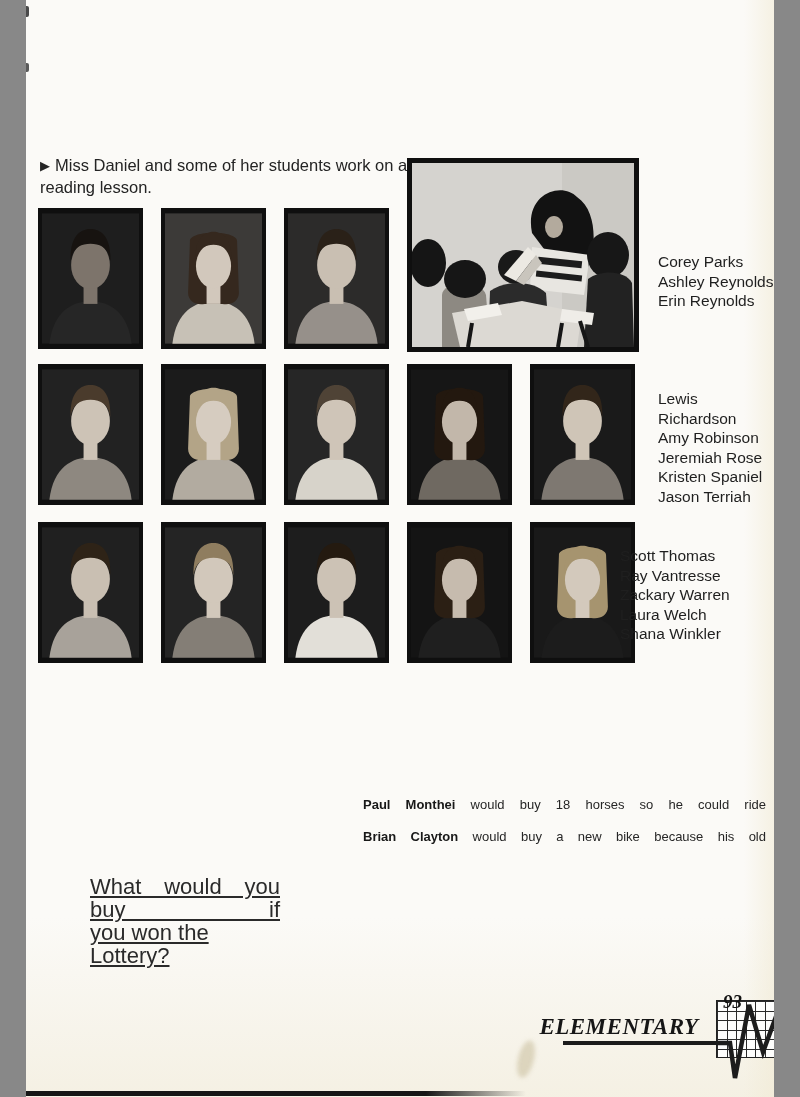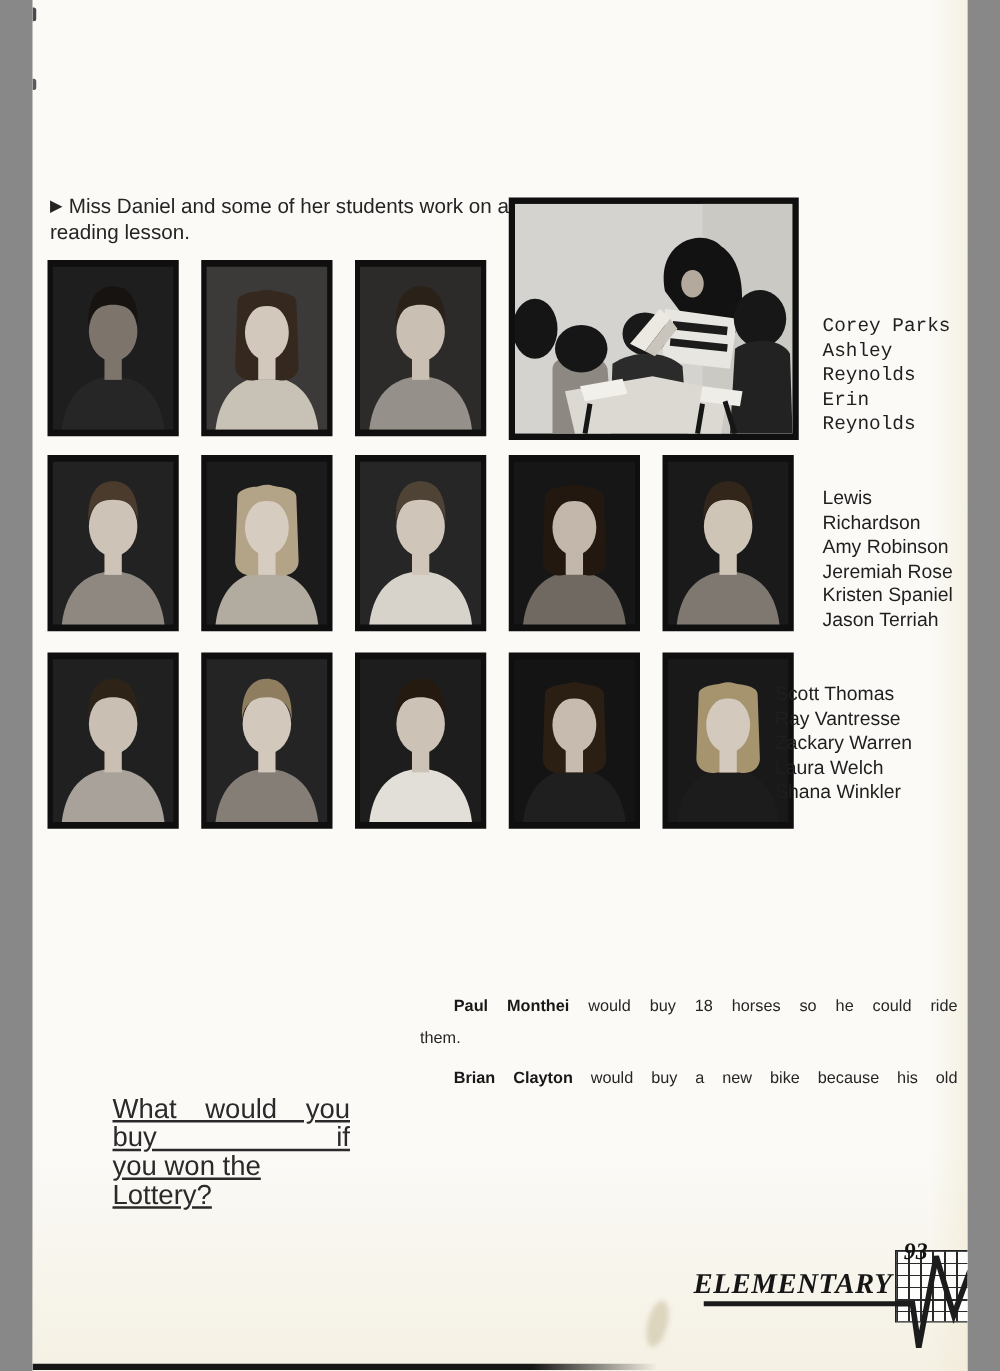--- a/index.html
+++ b/index.html
@@ -22,34 +22,34 @@
   
   figure{margin:0;}
   .photo{background:#0f0f0f;box-sizing:border-box;}
   .portrait{width:105px;height:141px;padding:4px;}
   .portrait svg{display:block;width:100%;height:100%;}
   .classroom{left:381px;top:158px;width:232px;height:194px;padding:5px;}
   .classroom svg{display:block;width:100%;height:100%;}
 
   
   .name-list{font-size:15.5px;line-height:19.5px;color:#1f1f1f;}
-  .names-1{left:632px;top:252px;font-family:Liberation Mono, monospace;}
+  .names-1{left:632px;top:252px;}
   .names-2{left:632px;top:389px;}
   .names-3{left:594px;top:546px;}
 
   
   .question{left:64px;top:875px;width:190px;font-size:22px;line-height:23px;color:#2a2a2a;text-decoration:underline;}
   .jline{text-align:justify;text-align-last:justify;}
   .answers{left:310px;top:792px;width:430px;font-size:13px;line-height:25px;color:#262626;}
   .answer{margin:0 0 7px 0;}
   .answer .l1{text-indent:27px;}
   .answer b{font-weight:bold;color:#181818;}
 
   
-  .elementary{left:498px;top:1014px;width:190px;text-align:right;
+  .elementary{left:498px;top:1014px;width:190px;text-align:center;
     font-family:"Liberation Serif","DejaVu Serif",serif;font-style:italic;font-weight:bold;
     font-size:23px;letter-spacing:.5px;color:#161616;}
   .rule{left:537px;top:1041px;width:167px;height:4px;background:#1b1b1b;}
   .gridbox{left:690px;top:1000px;width:78px;height:58px;box-sizing:border-box;border:1.3px solid #222;
     background:
       repeating-linear-gradient(to right,#2a2a2a 0 1px,transparent 1px 9.6px),
       repeating-linear-gradient(to bottom,#2a2a2a 0 1px,transparent 1px 9.6px),
       #fdfdfc;}
   .pagenum{left:697px;top:991px;font-family:"Liberation Serif","DejaVu Serif",serif;
     font-style:italic;font-weight:bold;font-size:19px;color:#111;}
@@ -210,21 +210,20 @@
   </div>
 
   <div class="abs question">
     <div class="jline">What would you buy if</div>
     <div>you won the Lottery?</div>
   </div>
 
   <div class="abs answers">
     <div class="answer">
       <div class="l1 jline"><b>Paul Monthei</b> <span>would buy 18 horses so he could ride</span></div>
-      <div>them.</div>
     </div>
     <div class="answer">
       <div class="l1 jline"><b>Brian Clayton</b> <span>would buy a new bike because his old</span></div>
     </div>
   </div>
 
   <div class="abs elementary">ELEMENTARY</div>
   <div class="abs rule"></div>
   <div class="abs gridbox"></div>
   <div class="abs pagenum">93</div>

